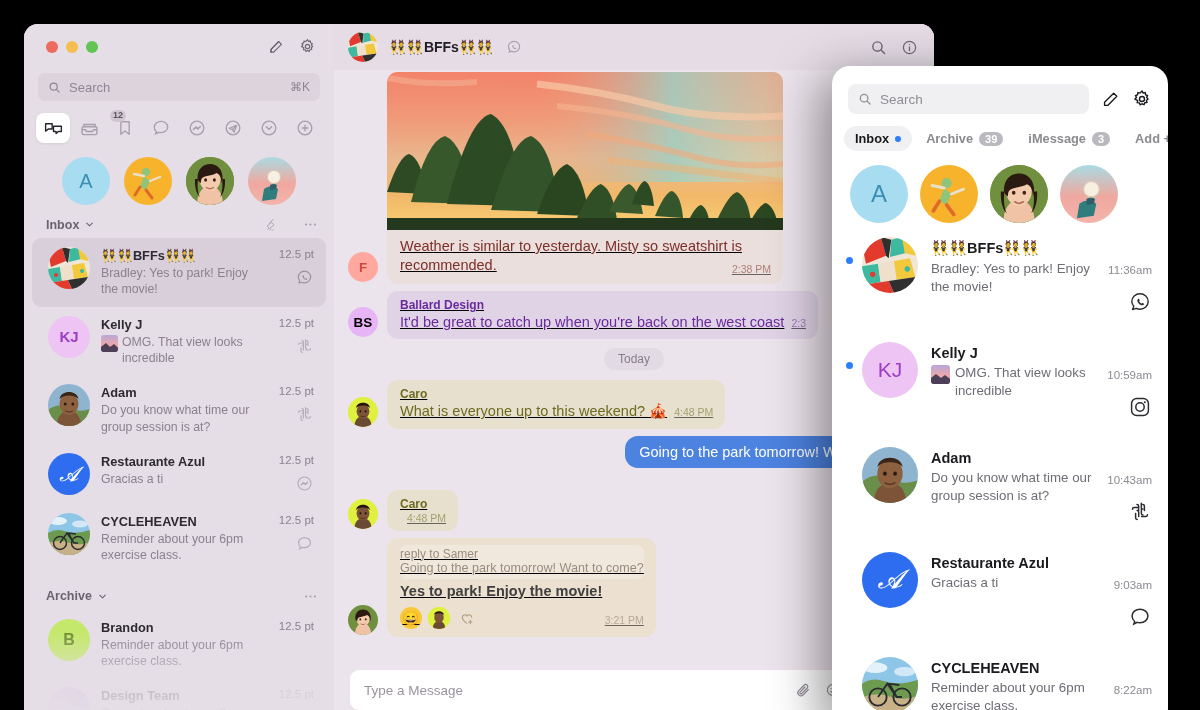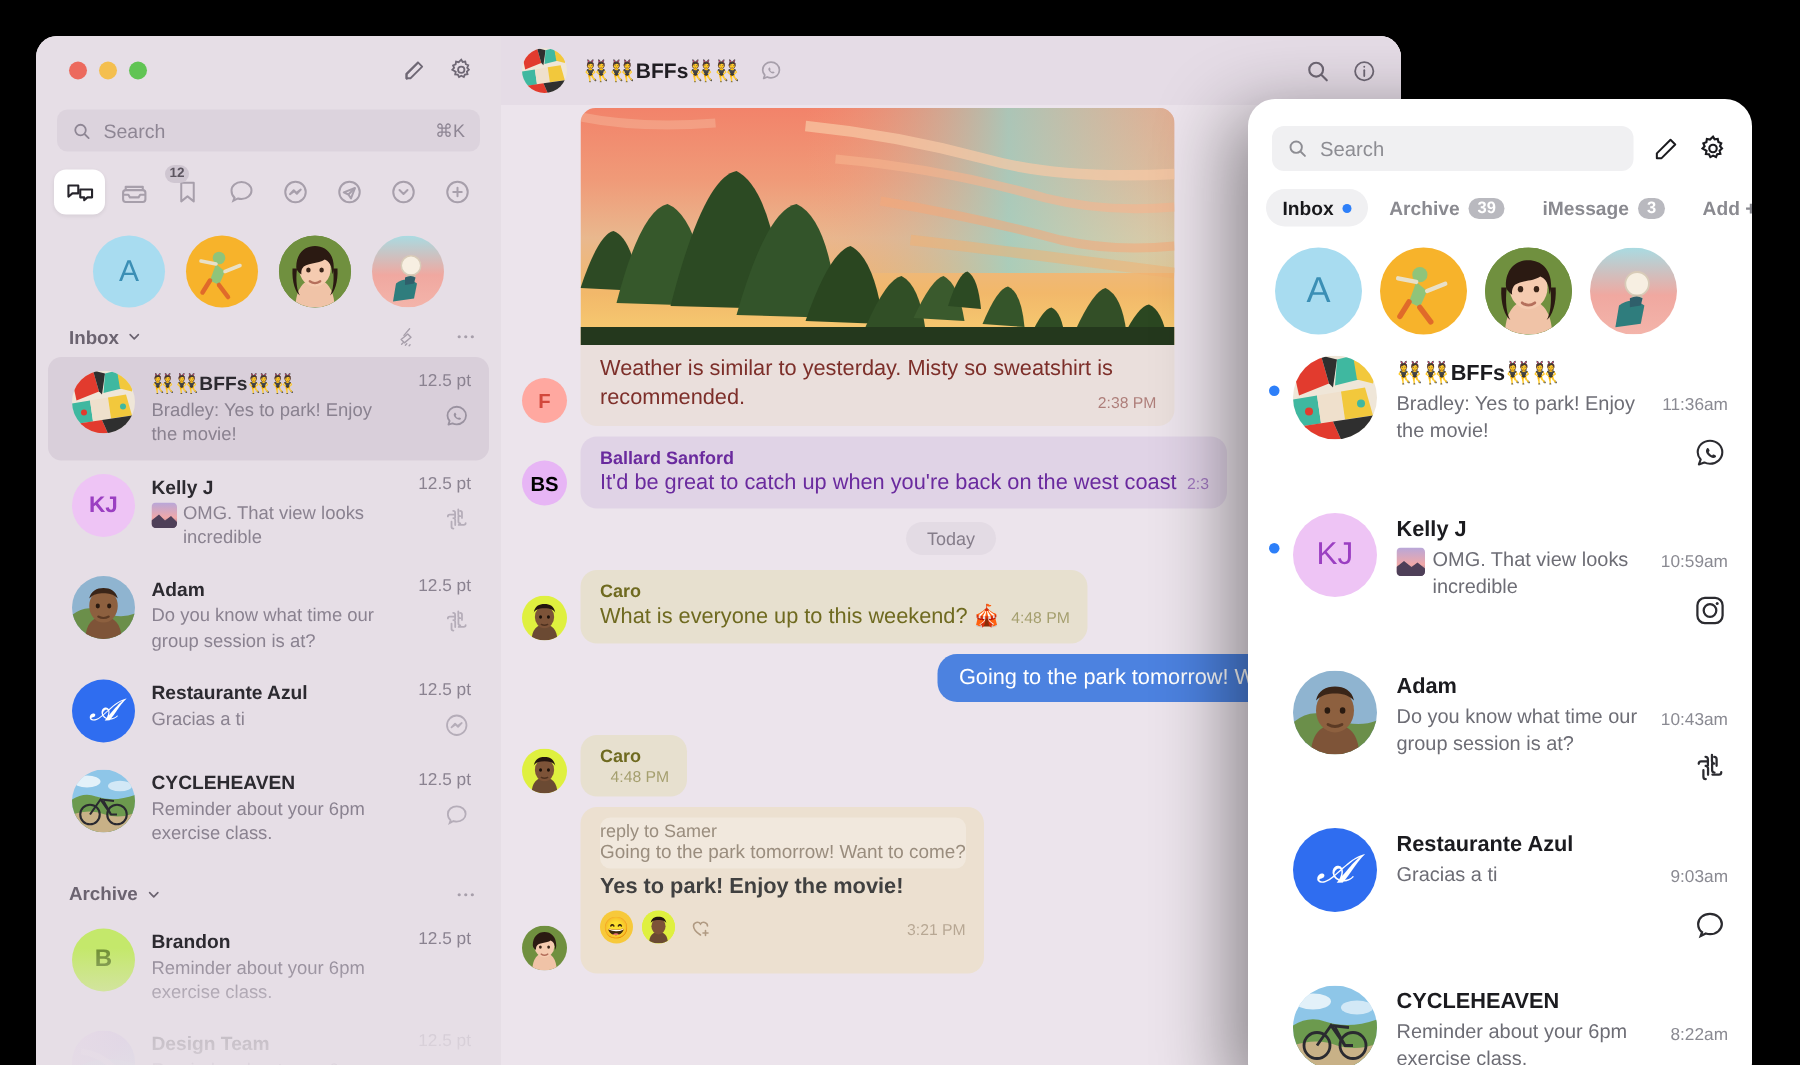--- a/index.html
+++ b/index.html
@@ -74,21 +74,21 @@
   .chat-head .hav{width:30px;height:30px;border-radius:50%;overflow:hidden;flex:0 0 30px;}
   .chat-head .ttl{font-size:14px;font-weight:700;color:#1f1d22;white-space:nowrap;}
   .chat-head .sp{flex:1;}
   .chat-head .hi{display:flex;gap:14px;align-items:center;}
 
   .thread{flex:1;overflow:hidden;padding:2px 0 0 0;position:relative;}
 
   .msgrow{display:flex;gap:9px;align-items:flex-end;padding:0 18px 0 14px;margin-bottom:7px;}
   .msgrow .mav{width:30px;height:30px;border-radius:50%;overflow:hidden;flex:0 0 30px;margin-bottom:2px;}
   .msgrow .mav .ltr{width:100%;height:100%;display:flex;align-items:center;justify-content:center;font-size:13.5px;font-weight:600;}
-  .bub{border-radius:11px;padding:7px 12px 7px 13px;max-width:520px;position:relative;}
+  .bub{border-radius:11px;padding:7px 12px 7px 13px;max-width:520px;position:relative;text-decoration:underline;}
   .bub .snd{font-size:12px;font-weight:700;margin-bottom:1px;}
   .bub .tx{font-size:14.5px;line-height:1.32;}
   .bub .tm{font-size:10.5px;opacity:.55;margin-left:7px;white-space:nowrap;}
 
   .photowrap{padding:0 18px 0 53px;}
   .photo{width:396px;height:158px;border-radius:10px 10px 0 0;overflow:hidden;display:block;}
 
   .daysep{display:flex;justify-content:center;margin:9px 0 10px 0;}
   .daysep span{background:#e3dbe4;color:#857d8a;font-size:12px;padding:4px 14px;border-radius:12px;}
 
@@ -581,21 +581,21 @@
             <div class="tx" style="color:#7d2f2a">Weather is similar to yesterday. Misty so sweatshirt is recommended.</div>
             <div style="text-align:right;margin-top:-16px"><span class="tm" style="color:#7d2f2a">2:38 PM</span></div>
           </div>
         </div>
 
         <div class="msgrow">
           <div class="mav" style="background:#e7b5f5">
             <div class="ltr" style="color:#000000">BS</div>
           </div>
           <div class="bub" style="background:#e0d3e6;max-width:500px">
-            <div class="snd" style="color:#6a2a9e">Ballard Sanford</div>
+            <div class="snd" style="color:#6a2a9e">Ballard Design</div>
             <div style="display:flex;align-items:center;white-space:nowrap">
               <span class="tx" style="color:#6a2a9e">It'd be great to catch up when you're back on the west coast</span>
               <span class="tm" style="color:#6a2a9e">2:3</span>
             </div>
           </div>
         </div>
 
         <div class="daysep">
           <span>Today</span>
         </div>
@@ -651,21 +651,21 @@
             <svg width="30" height="30" viewBox="0 0 48 48">
               <rect width="48" height="48" fill="#70903f"></rect>
               <path d="M11 48c0-12 5.5-19 13-19s13 7 13 19z" fill="#f0c3a7"></path>
               <ellipse cx="24" cy="22" rx="10.5" ry="12" fill="#f5cbb0"></ellipse>
               <path d="M11.5 21c0-9 5.5-14 12.5-14s12.5 5 12.5 14c0 3-1 5-1 5s.5-8-5-10c-4 3-13 2-15 6-1 2-.5 4-.5 4s-3.5-2-3.5-5z" fill="#2b1a12"></path>
               <ellipse cx="19.6" cy="23" rx="1.5" ry="1.7" fill="#3a2418"></ellipse>
                 <ellipse cx="28.4" cy="23" rx="1.5" ry="1.7" fill="#3a2418"></ellipse>
               <path d="M20.5 30.5q3.5 2.5 7 0" stroke="#b5705c" stroke-width="1.5" fill="none" stroke-linecap="round"></path>
             </svg>
           </div>
-          <div class="bub" style="background:#ece0d0;max-width:400px;padding-bottom:20px">
+          <div class="bub" style="background:#ece0d0;max-width:400px;padding-bottom:8px">
             <div class="quote">
               <div class="q1">reply to Samer</div>
               <div class="q2">Going to the park tomorrow! Want to come?</div>
             </div>
             <div class="tx" style="color:#404040;font-weight:600">Yes to park! Enjoy the movie!</div>
             <div style="display:flex;align-items:flex-end">
               <div class="reacts">
                 <div class="react" style="background:#f7c93a">😄</div>
                 <div class="react" style="background:#dff03f;padding:0">
                   <svg width="22" height="22" viewBox="0 0 42 42">
@@ -682,20 +682,37 @@
                   </svg>
                 </div>
               </div>
               <div style="flex:1"></div>
               <span class="tm" style="color:#8d7a63;margin-bottom:3px">3:21 PM</span>
             </div>
           </div>
         </div>
       </div>
 
+      <div class="composer">
+        <div class="ph">Type a Message</div>
+        <svg width="16" height="16" viewBox="0 0 24 24" fill="none" stroke="#8e8794" stroke-width="1.7" stroke-linecap="round">
+          <path d="M20 11.5l-8 8a4.6 4.6 0 0 1-6.5-6.5l8.5-8.5a3.2 3.2 0 0 1 4.5 4.5l-8.5 8.5a1.8 1.8 0 0 1-2.5-2.5l7.5-7.5"></path>
+        </svg>
+        <svg width="16" height="16" viewBox="0 0 24 24" fill="none" stroke="#8e8794" stroke-width="1.6">
+          <circle cx="12" cy="12" r="8.4"></circle>
+            <circle cx="9.2" cy="10" r=".9" fill="#8e8794" stroke="none"></circle>
+            <circle cx="14.8" cy="10" r=".9" fill="#8e8794" stroke="none"></circle>
+          <path d="M8.6 14.2q3.4 2.6 6.8 0" stroke-linecap="round"></path>
+        </svg>
+        <div class="gif">GIF</div>
+        <svg width="15" height="15" viewBox="0 0 24 24" fill="none" stroke="#8e8794" stroke-width="1.7" stroke-linecap="round">
+          <rect x="9.2" y="3" width="5.6" height="11" rx="2.8"></rect>
+            <path d="M5.8 11.5a6.2 6.2 0 0 0 12.4 0M12 17.8V21"></path>
+        </svg>
+      </div>
     </div>
   </div>
 
   <div class="float">
 
     <div class="f-search-row">
       <div class="f-search">
         <svg width="14" height="14" viewBox="0 0 24 24" fill="none" stroke="#8d8d93" stroke-width="2.2">
           <circle cx="10.5" cy="10.5" r="6.5"></circle>
             <path d="M16 16l4.5 4.5" stroke-linecap="round"></path>

